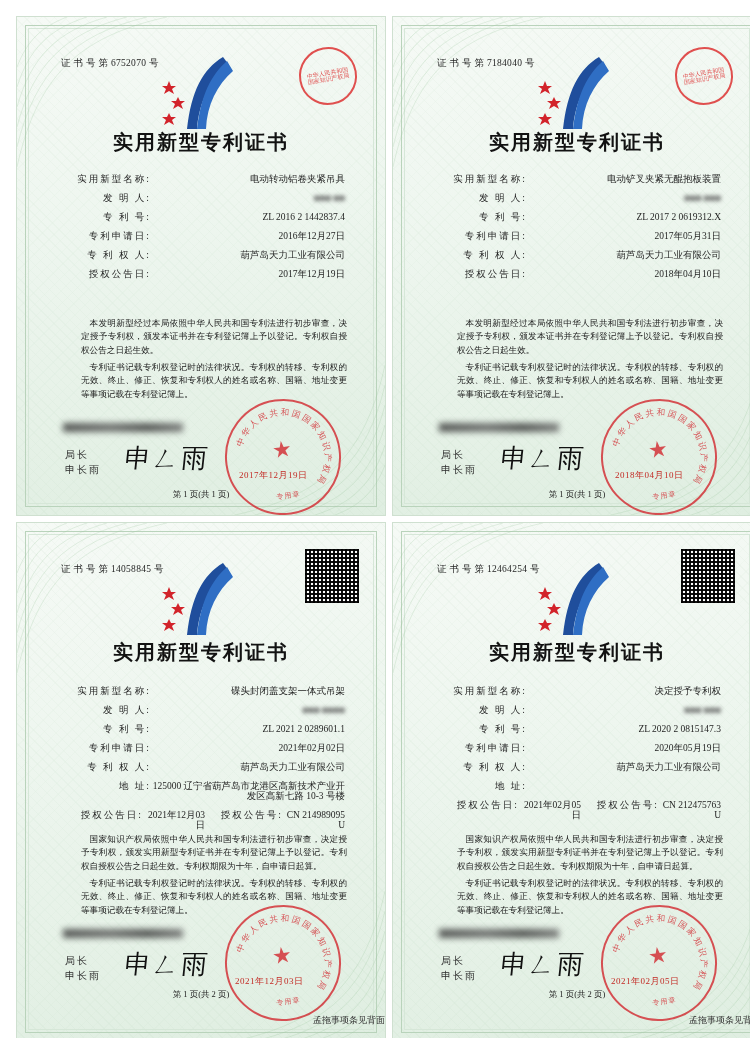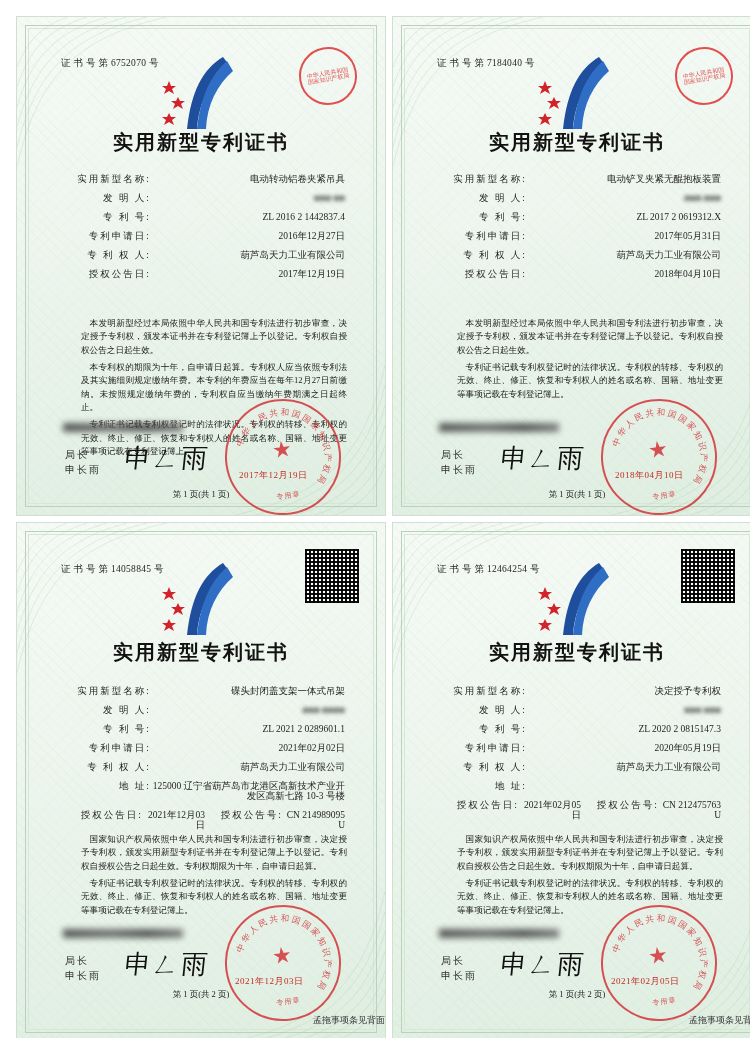--- a/index.html
+++ b/index.html
@@ -134,21 +134,20 @@
           <div class="val">葫芦岛天力工业有限公司</div>
         </div>
         <div class="row">
           <div class="lbl">授权公告日:</div>
           <div class="val">2017年12月19日</div>
         </div>
       </div>
 
       <div class="body-text" style="top:300px;">
         <p>本发明新型经过本局依照中华人民共和国专利法进行初步审查，决定授予专利权，颁发本证书并在专利登记簿上予以登记。专利权自授权公告之日起生效。</p>
-        <p>本专利权的期限为十年，自申请日起算。专利权人应当依照专利法及其实施细则规定缴纳年费。本专利的年费应当在每年12月27日前缴纳。未按照规定缴纳年费的，专利权自应当缴纳年费期满之日起终止。</p>
         <p>专利证书记载专利权登记时的法律状况。专利权的转移、专利权的无效、终止、修正、恢复和专利权人的姓名或名称、国籍、地址变更等事项记载在专利登记簿上。</p>
       </div>
 
       <div class="sign-blur" style="top:406px;"></div>
       <div class="director" style="top:430px;">
         <div>局长</div>
         <div>申长雨</div>
       </div>
       <div class="signature" style="top:424px;">申ㄥ雨</div>
 

